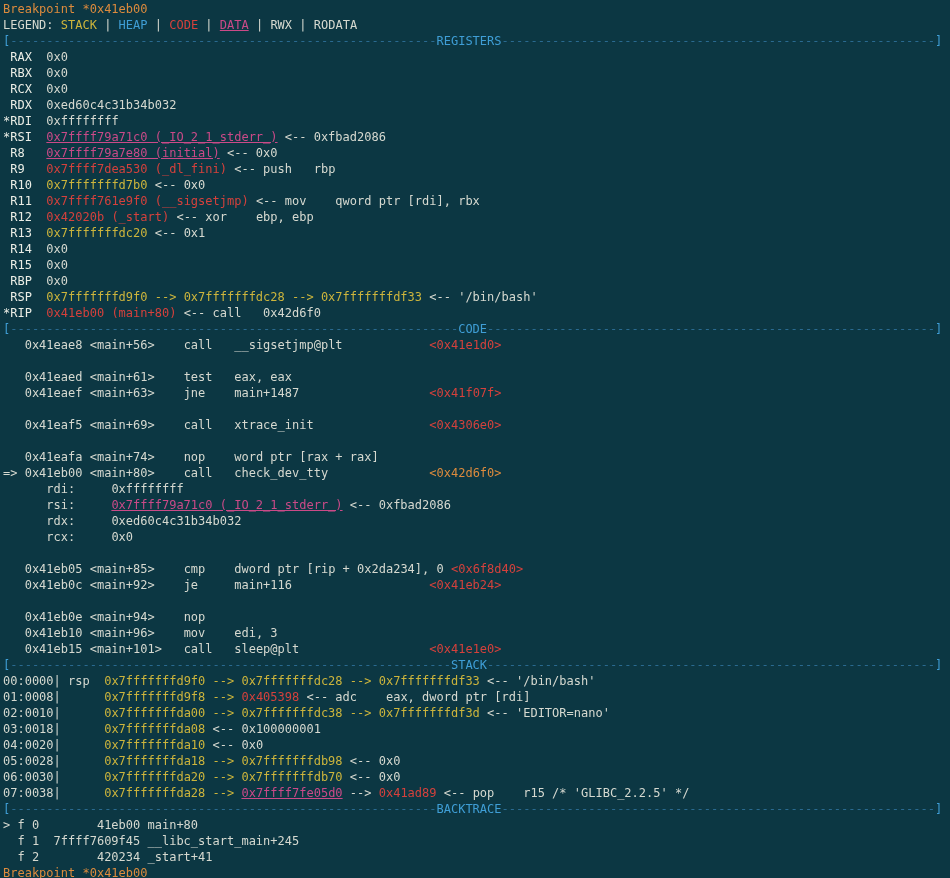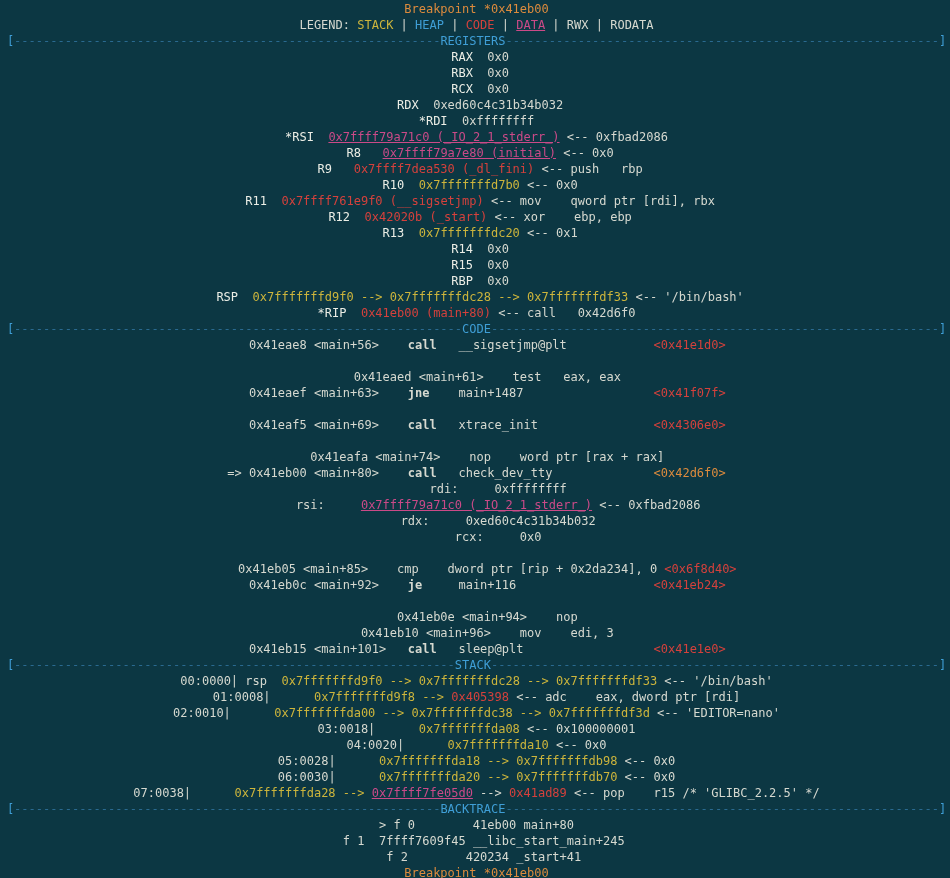--- a/index.html
+++ b/index.html
@@ -9,29 +9,29 @@
   }
   html,body{margin:0;padding:0;}
   body{width:950px;height:878px;background:var(--bg);overflow:hidden;}
   .term{
     font-family:"DejaVu Sans Mono",monospace;
     font-size:12px;line-height:16px;
     white-space:pre;
     padding:1px 0 0 3px;
     color:var(--def);
   }
-  .ln{height:16px;text-align:center;}
+  .ln{height:16px;}
   .c-def{color:var(--def);}
   .c-reg{color:var(--reg);font-weight:normal;}
   .c-org{color:var(--org);}
   .c-yel{color:var(--yel);}
   .c-blu{color:var(--blu);}
   .c-red{color:var(--red);}
   .c-pnk{color:var(--pnk);text-decoration:underline;}
   .c-sep{color:var(--sep);}
   .c-ttl{color:var(--ttl);}
-  .b{font-weight:bold;}
+  .b{font-weight:normal;}
   .u{}
 </style>
 </head>
 <body>
 
 <div class="term" id="term"><div class="ln"><span class="c-org">Breakpoint *0x41eb00</span></div><div class="ln"><span class="c-def">LEGEND: </span><span class="c-yel">STACK</span><span class="c-def"> | </span><span class="c-blu">HEAP</span><span class="c-def"> | </span><span class="c-red">CODE</span><span class="c-def"> | </span><span class="c-pnk">DATA</span><span class="c-def"> | </span><span class="c-def u">RWX</span><span class="c-def"> | RODATA</span></div><div class="ln"><span class="c-ttl">[</span><span class="c-sep">-----------------------------------------------------------</span><span class="c-ttl">REGISTERS</span><span class="c-sep">------------------------------------------------------------</span><span class="c-ttl">]</span></div><div class="ln"><span class="c-reg"> RAX  </span><span class="c-def">0x0</span></div><div class="ln"><span class="c-reg"> RBX  </span><span class="c-def">0x0</span></div><div class="ln"><span class="c-reg"> RCX  </span><span class="c-def">0x0</span></div><div class="ln"><span class="c-reg"> RDX  </span><span class="c-def">0xed60c4c31b34b032</span></div><div class="ln"><span class="c-reg">*RDI  </span><span class="c-def">0xffffffff</span></div><div class="ln"><span class="c-reg">*RSI  </span><span class="c-pnk">0x7ffff79a71c0 (_IO_2_1_stderr_)</span><span class="c-def"> &lt;-- 0xfbad2086</span></div><div class="ln"><span class="c-reg"> R8   </span><span class="c-pnk">0x7ffff79a7e80 (initial)</span><span class="c-def"> &lt;-- 0x0</span></div><div class="ln"><span class="c-reg"> R9   </span><span class="c-red">0x7ffff7dea530 (_dl_fini)</span><span class="c-def"> &lt;-- push   rbp</span></div><div class="ln"><span class="c-reg"> R10  </span><span class="c-yel">0x7fffffffd7b0</span><span class="c-def"> &lt;-- 0x0</span></div><div class="ln"><span class="c-reg"> R11  </span><span class="c-red">0x7ffff761e9f0 (__sigsetjmp)</span><span class="c-def"> &lt;-- mov    qword ptr [rdi], rbx</span></div><div class="ln"><span class="c-reg"> R12  </span><span class="c-red">0x42020b (_start)</span><span class="c-def"> &lt;-- xor    ebp, ebp</span></div><div class="ln"><span class="c-reg"> R13  </span><span class="c-yel">0x7fffffffdc20</span><span class="c-def"> &lt;-- 0x1</span></div><div class="ln"><span class="c-reg"> R14  </span><span class="c-def">0x0</span></div><div class="ln"><span class="c-reg"> R15  </span><span class="c-def">0x0</span></div><div class="ln"><span class="c-reg"> RBP  </span><span class="c-def">0x0</span></div><div class="ln"><span class="c-reg"> RSP  </span><span class="c-yel">0x7fffffffd9f0 --&gt; 0x7fffffffdc28 --&gt; 0x7fffffffdf33</span><span class="c-def"> &lt;-- '/bin/bash'</span></div><div class="ln"><span class="c-reg">*RIP  </span><span class="c-red">0x41eb00 (main+80)</span><span class="c-def"> &lt;-- call   0x42d6f0</span></div><div class="ln"><span class="c-ttl">[</span><span class="c-sep">--------------------------------------------------------------</span><span class="c-ttl">CODE</span><span class="c-sep">--------------------------------------------------------------</span><span class="c-ttl">]</span></div><div class="ln"><span class="c-def">   0x41eae8 &lt;main+56&gt;    </span><span class="c-def b">call</span><span class="c-def">   __sigsetjmp@plt            </span><span class="c-red">&lt;0x41e1d0&gt;</span></div><div class="ln">&nbsp;</div><div class="ln"><span class="c-def">   0x41eaed &lt;main+61&gt;    </span><span class="c-def">test</span><span class="c-def">   eax, eax</span></div><div class="ln"><span class="c-def">   0x41eaef &lt;main+63&gt;    </span><span class="c-def b">jne</span><span class="c-def">    main+1487                  </span><span class="c-red">&lt;0x41f07f&gt;</span></div><div class="ln">&nbsp;</div><div class="ln"><span class="c-def">   0x41eaf5 &lt;main+69&gt;    </span><span class="c-def b">call</span><span class="c-def">   xtrace_init                </span><span class="c-red">&lt;0x4306e0&gt;</span></div><div class="ln">&nbsp;</div><div class="ln"><span class="c-def">   0x41eafa &lt;main+74&gt;    </span><span class="c-def">nop</span><span class="c-def">    word ptr [rax + rax]</span></div><div class="ln"><span class="c-def">=&gt; 0x41eb00 &lt;main+80&gt;    </span><span class="c-def b">call</span><span class="c-def">   check_dev_tty              </span><span class="c-org">&lt;0x42d6f0&gt;</span></div><div class="ln"><span class="c-def">      rdi:     </span><span class="c-def">0xffffffff</span></div><div class="ln"><span class="c-def">      rsi:     </span><span class="c-pnk">0x7ffff79a71c0 (_IO_2_1_stderr_)</span><span class="c-def"> &lt;-- 0xfbad2086</span></div><div class="ln"><span class="c-def">      rdx:     </span><span class="c-def">0xed60c4c31b34b032</span></div><div class="ln"><span class="c-def">      rcx:     </span><span class="c-def">0x0</span></div><div class="ln">&nbsp;</div><div class="ln"><span class="c-def">   0x41eb05 &lt;main+85&gt;    </span><span class="c-def">cmp</span><span class="c-def">    dword ptr [rip + 0x2da234], 0 </span><span class="c-red">&lt;0x6f8d40&gt;</span></div><div class="ln"><span class="c-def">   0x41eb0c &lt;main+92&gt;    </span><span class="c-def b">je</span><span class="c-def">     main+116                   </span><span class="c-red">&lt;0x41eb24&gt;</span></div><div class="ln">&nbsp;</div><div class="ln"><span class="c-def">   0x41eb0e &lt;main+94&gt;    </span><span class="c-def">nop</span></div><div class="ln"><span class="c-def">   0x41eb10 &lt;main+96&gt;    </span><span class="c-def">mov</span><span class="c-def">    edi, 3</span></div><div class="ln"><span class="c-def">   0x41eb15 &lt;main+101&gt;   </span><span class="c-def b">call</span><span class="c-def">   sleep@plt                  </span><span class="c-red">&lt;0x41e1e0&gt;</span></div><div class="ln"><span class="c-ttl">[</span><span class="c-sep">-------------------------------------------------------------</span><span class="c-ttl">STACK</span><span class="c-sep">--------------------------------------------------------------</span><span class="c-ttl">]</span></div><div class="ln"><span class="c-def">00:0000| rsp  </span><span class="c-yel">0x7fffffffd9f0 --&gt; 0x7fffffffdc28 --&gt; 0x7fffffffdf33</span><span class="c-def"> &lt;-- '/bin/bash'</span></div><div class="ln"><span class="c-def">01:0008|      </span><span class="c-yel">0x7fffffffd9f8 --&gt; </span><span class="c-red">0x405398</span><span class="c-def"> &lt;-- adc    eax, dword ptr [rdi]</span></div><div class="ln"><span class="c-def">02:0010|      </span><span class="c-yel">0x7fffffffda00 --&gt; 0x7fffffffdc38 --&gt; 0x7fffffffdf3d</span><span class="c-def"> &lt;-- 'EDITOR=nano'</span></div><div class="ln"><span class="c-def">03:0018|      </span><span class="c-yel">0x7fffffffda08</span><span class="c-def"> &lt;-- 0x100000001</span></div><div class="ln"><span class="c-def">04:0020|      </span><span class="c-yel">0x7fffffffda10</span><span class="c-def"> &lt;-- 0x0</span></div><div class="ln"><span class="c-def">05:0028|      </span><span class="c-yel">0x7fffffffda18 --&gt; 0x7fffffffdb98</span><span class="c-def"> &lt;-- 0x0</span></div><div class="ln"><span class="c-def">06:0030|      </span><span class="c-yel">0x7fffffffda20 --&gt; 0x7fffffffdb70</span><span class="c-def"> &lt;-- 0x0</span></div><div class="ln"><span class="c-def">07:0038|      </span><span class="c-yel">0x7fffffffda28 --&gt; </span><span class="c-pnk">0x7ffff7fe05d0</span><span class="c-def"> --&gt; </span><span class="c-red">0x41ad89</span><span class="c-def"> &lt;-- pop    r15 /* 'GLIBC_2.2.5' */</span></div><div class="ln"><span class="c-ttl">[</span><span class="c-sep">-----------------------------------------------------------</span><span class="c-ttl">BACKTRACE</span><span class="c-sep">------------------------------------------------------------</span><span class="c-ttl">]</span></div><div class="ln"><span class="c-def">&gt; f 0        41eb00 main+80</span></div><div class="ln"><span class="c-def">  f 1  7ffff7609f45 __libc_start_main+245</span></div><div class="ln"><span class="c-def">  f 2        420234 _start+41</span></div><div class="ln"><span class="c-org">Breakpoint *0x41eb00</span></div></div>
 
 </body></html>

